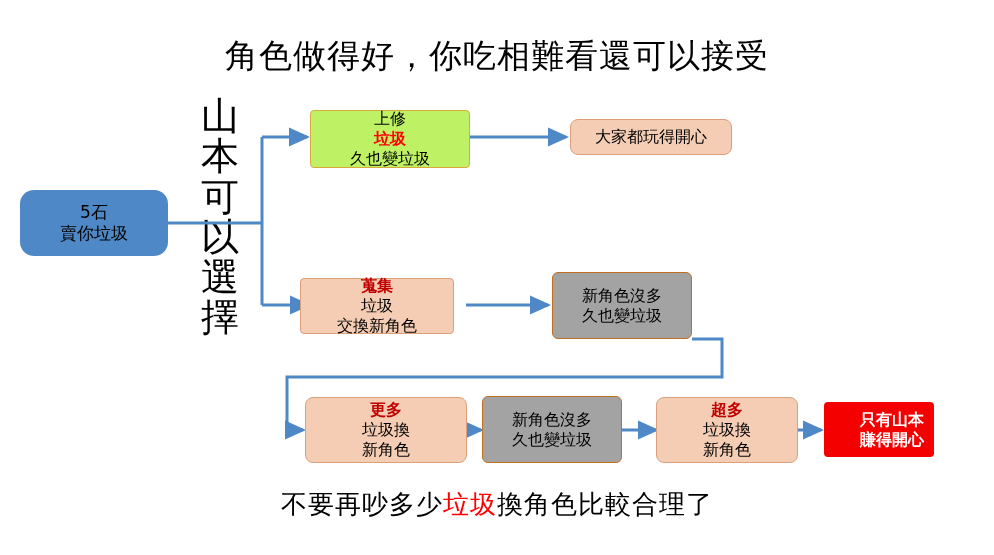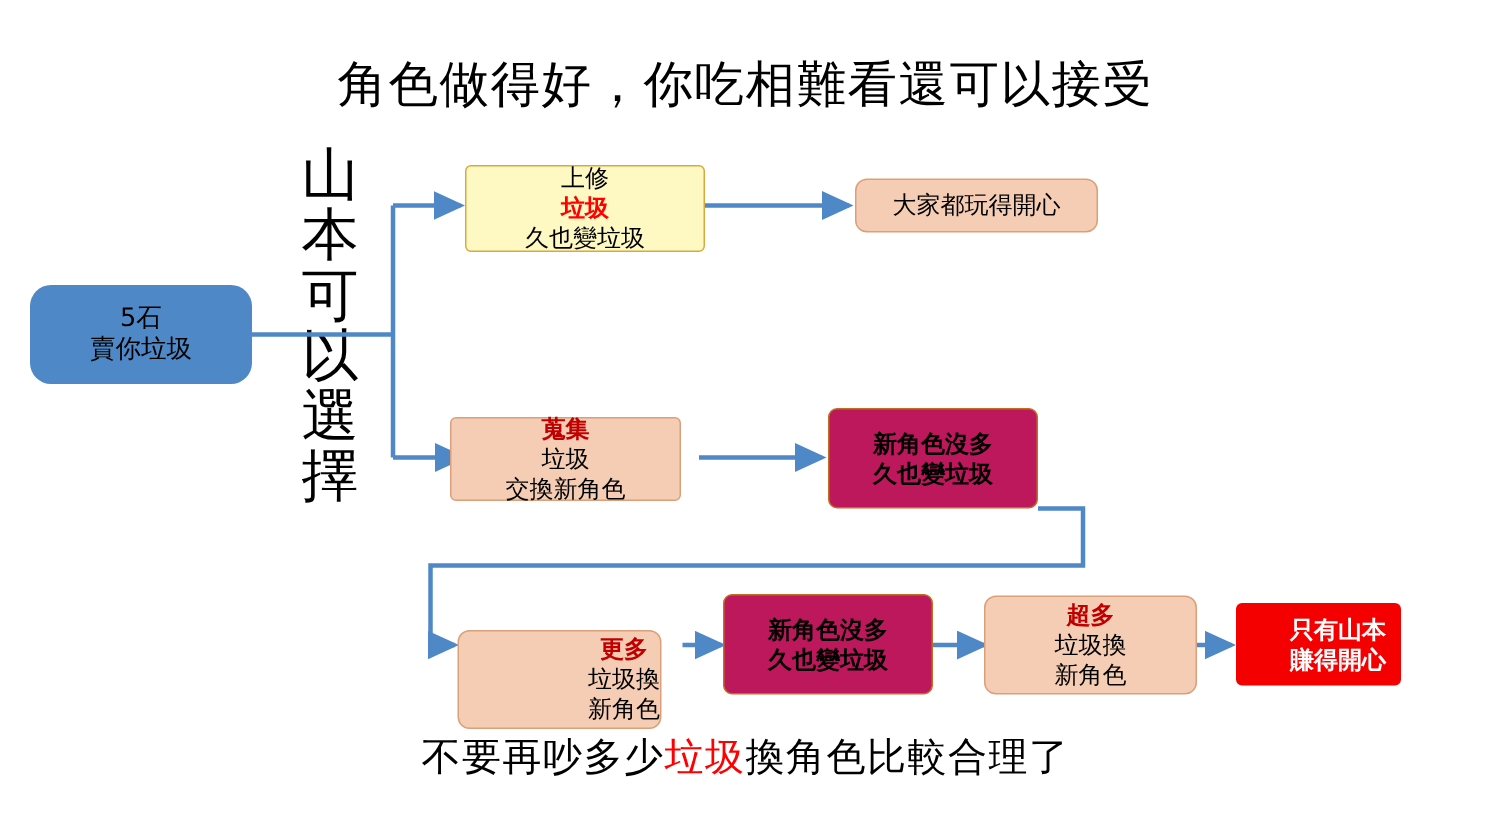--- a/index.html
+++ b/index.html
@@ -32,39 +32,38 @@
   }
   .node span { display: block; white-space: nowrap; }
 
   .n-blue {
     background: #4f88c6;
     color: #000000;
     border-radius: 14px;
     font-size: 17px;
   }
   .n-yellow {
-    background: #fef9c3;
+    background: #bef264;
     border: 1px solid #d9a93c;
     border-radius: 4px;
   }
   .n-peach {
     background: #f5cdb4;
     border: 1px solid #dba07a;
     border-radius: 8px;
   }
   .n-peach-sq {
     background: #f5cdb4;
     border: 1px solid #dba07a;
     border-radius: 4px;
   }
   .n-orange {
-    background: #be185d;
+    background: #a3a3a3;
     border: 1px solid #c06f20;
     border-radius: 6px;
-    font-weight: bold;
   }
   .n-red {
     background: #f40000;
     color: #ffffff;
     border-radius: 4px;
     font-weight: bold;
     padding-left: 26px;
   }
   .hl-red { color: #ff0000; font-weight: bold; }
   .hl-red-dark { color: #c00000; font-weight: bold; }
@@ -182,21 +181,21 @@
         <span>垃圾</span>
       </span>
     <span>交換新角色</span>
   </div>
 
   <div class="node n-orange" style="left:552px; top:272px; width:140px; height:67px;">
     <span>新角色沒多</span>
     <span>久也變垃圾</span>
   </div>
 
-  <div class="node n-peach" style="left:305px; top:420px; width:136px; height:66px;align-items:flex-end;">
+  <div class="node n-peach" style="left:305px; top:397px; width:162px; height:66px;">
     <span>
         <span class="hl-red-dark">更多</span>
         <span>垃圾換</span>
       </span>
     <span>新角色</span>
   </div>
 
   <div class="node n-orange" style="left:482px; top:396px; width:140px; height:67px;">
     <span>新角色沒多</span>
     <span>久也變垃圾</span>

